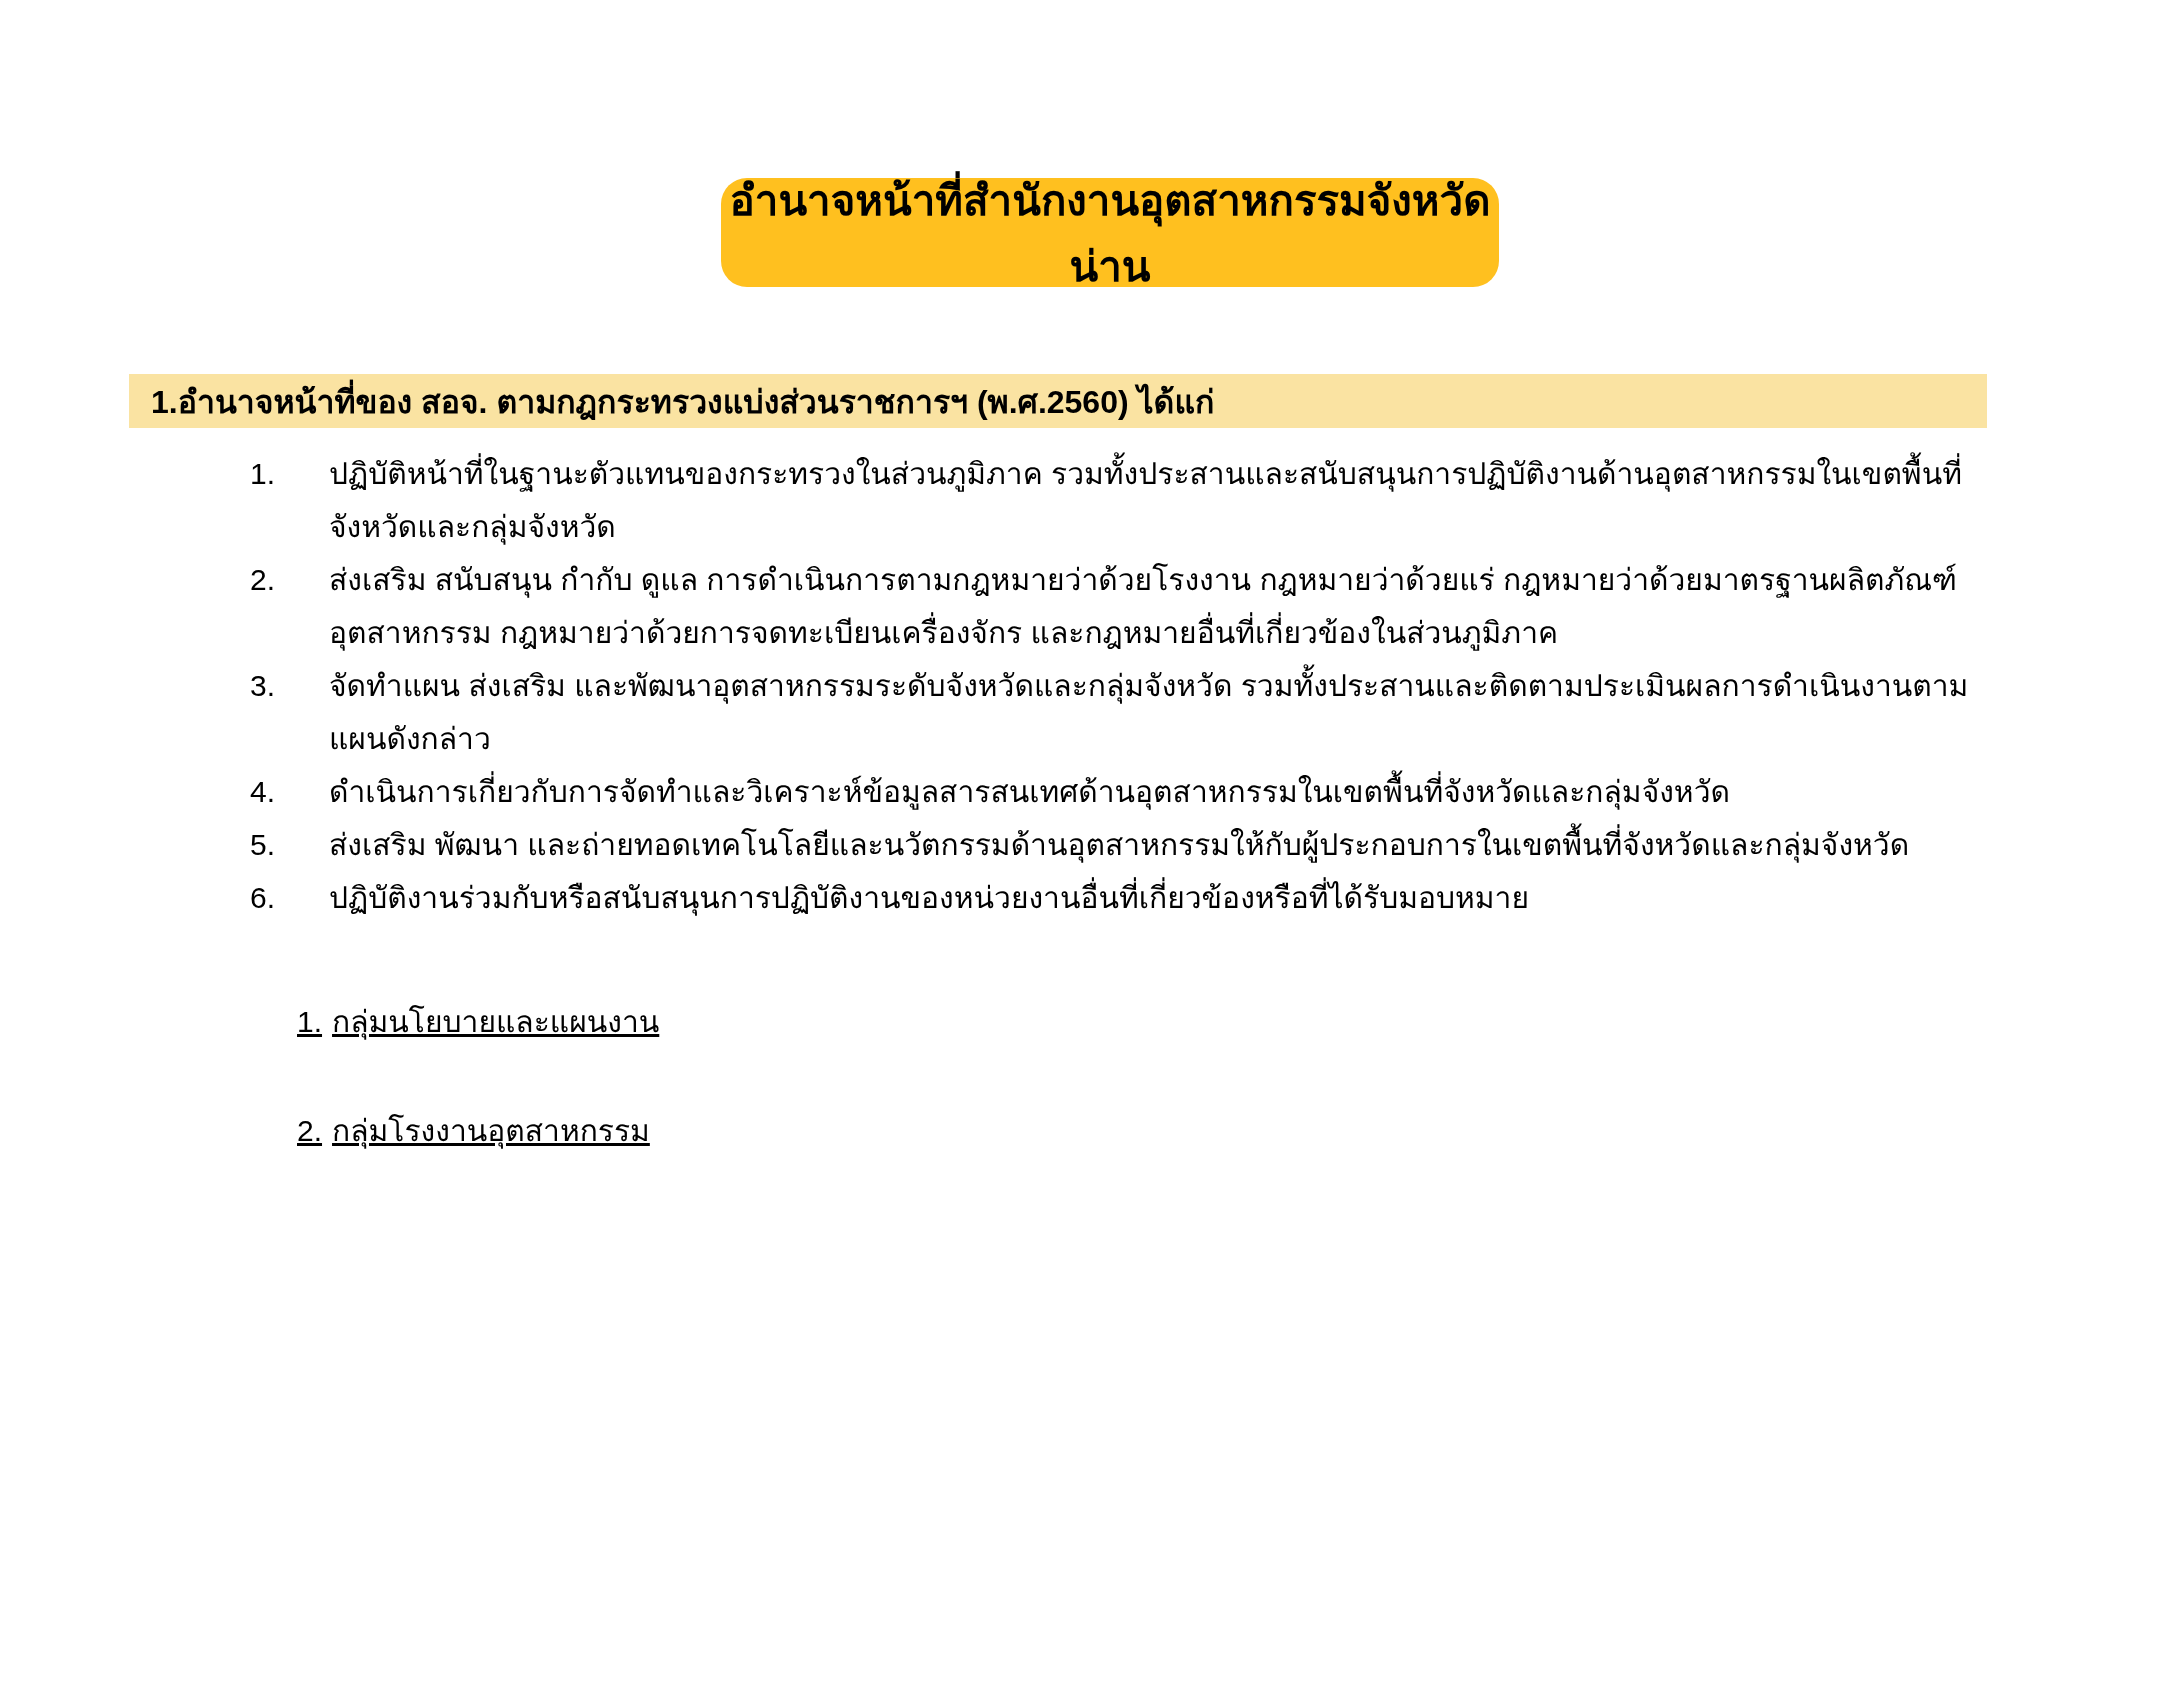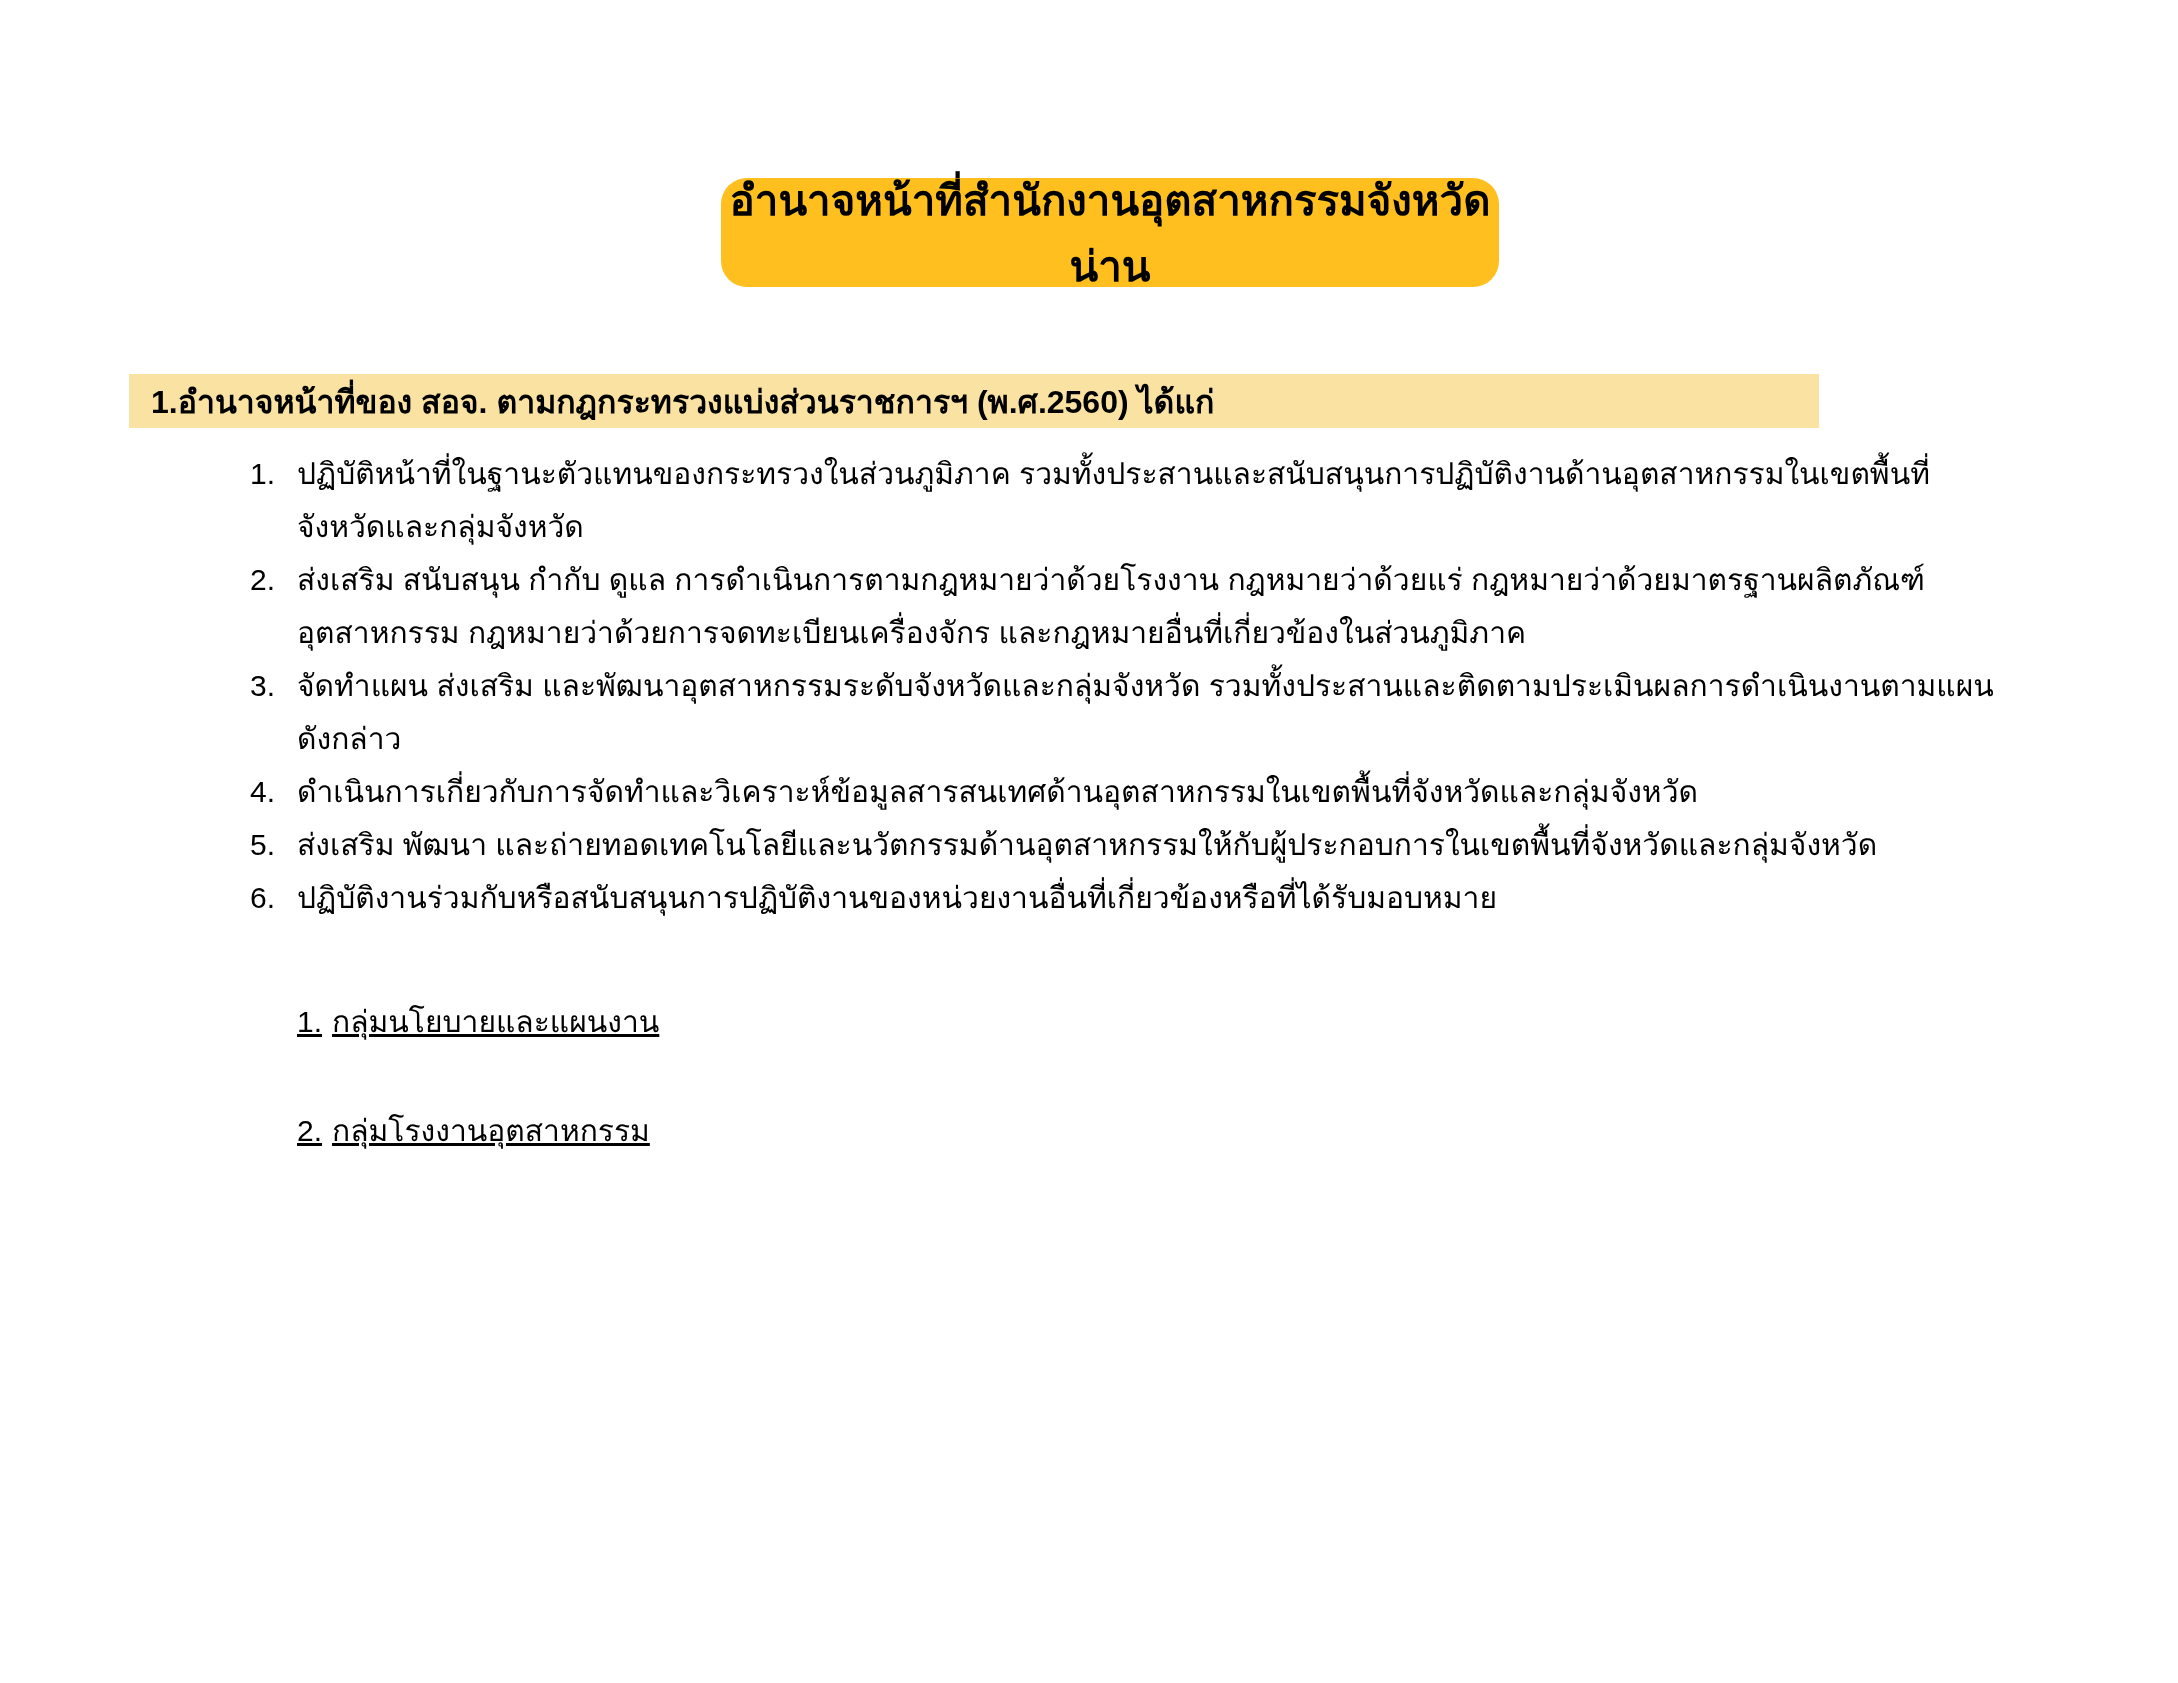--- a/index.html
+++ b/index.html
@@ -18,21 +18,21 @@
     background: #FFC01F;
     border-radius: 26px;
     display: flex; align-items: center; justify-content: center;
     font-size: 42px; font-weight: bold;
     text-align: center;
   }
 
   .section-bar {
     position: absolute;
     left: 129px;
-    width: 1690px; height: 54px;
+    width: 1858px; height: 54px;
     background: #FAE3A2;
     display: flex; align-items: center;
     padding-left: 22px;
     font-size: 32px; font-weight: bold;
   }
   .bar1 { top: 374px; }
   .bar2 { top: 925px; }
 
   .duties {
     position: absolute;
@@ -44,20 +44,21 @@
     display: flex;
     font-size: 30px;
     line-height: 53px;
   }
   .duty .num {
     flex: 0 0 47px;
     color: #000000;
   }
   .duty .txt {
     flex: 1 1 auto;
+    margin-left: 32px;
   }
 
   .groups {
     position: absolute;
     left: 297px; top: 1000px;
   }
   .group {
     font-size: 30px;
     line-height: 44px;
     margin-bottom: 65px;

